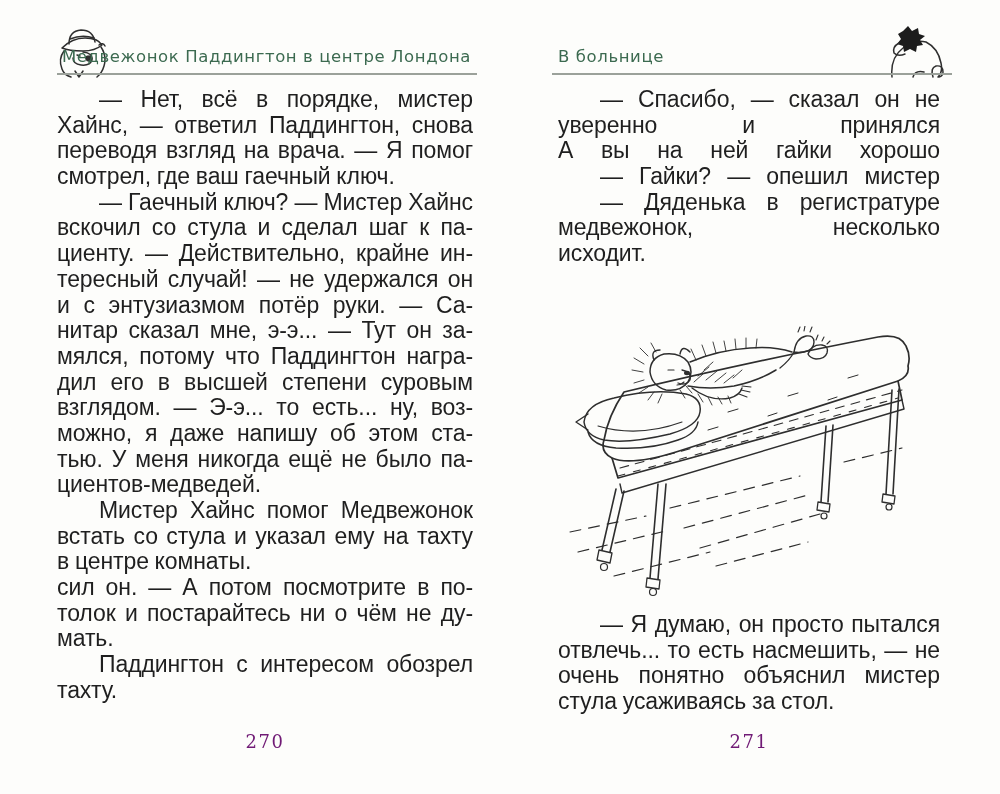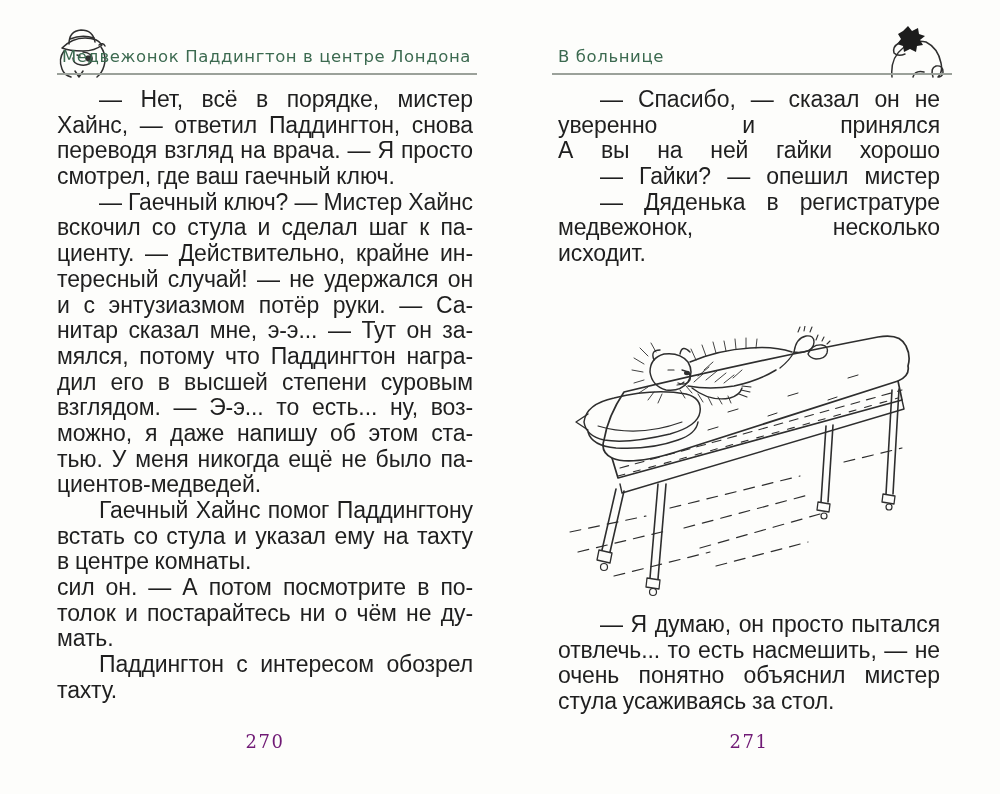--- a/index.html
+++ b/index.html
@@ -71,35 +71,35 @@
         </g>
       </svg>
     </div>
 
     <div class="header-title">Медвежонок Паддингтон в центре Лондона</div>
     <div class="header-rule"></div>
 
     <div class="text-block" id="left-text">
         <div class="line indent">— Нет, всё в порядке, мистер</div>
         <div class="line">Хайнс, — ответил Паддингтон, снова</div>
-        <div class="line">переводя взгляд на врача. — Я просто</div>
+        <div class="line">переводя взгляд на врача. — Я помог</div>
         <div class="line last">смотрел, где ваш гаечный ключ.</div>
         <div class="line indent">— Гаечный ключ? — Мистер Хайнс</div>
         <div class="line">вскочил со стула и сделал шаг к па-</div>
         <div class="line">циенту. — Действительно, крайне ин-</div>
         <div class="line">тересный случай! — не удержался он</div>
         <div class="line">и с энтузиазмом потёр руки. — Са-</div>
         <div class="line">нитар сказал мне, э-э... — Тут он за-</div>
         <div class="line">мялся, потому что Паддингтон награ-</div>
         <div class="line">дил его в высшей степени суровым</div>
         <div class="line">взглядом. — Э-э... то есть... ну, воз-</div>
         <div class="line">можно, я даже напишу об этом ста-</div>
         <div class="line">тью. У меня никогда ещё не было па-</div>
         <div class="line last">циентов-медведей.</div>
-        <div class="line indent">Гаечный Хайнс помог Паддингтону</div>
+        <div class="line indent">Мистер Хайнс помог Медвежонок</div>
         <div class="line">встать со стула и указал ему на тахту</div>
         <div class="line last">в центре комнаты.</div>
         <div class="line">сил он. — А потом посмотрите в по-</div>
         <div class="line">толок и постарайтесь ни о чём не ду-</div>
         <div class="line last">мать.</div>
         <div class="line indent">Паддингтон с интересом обозрел</div>
         <div class="line last">тахту.</div>
       </div>
 
     <div class="page-number">270</div>

